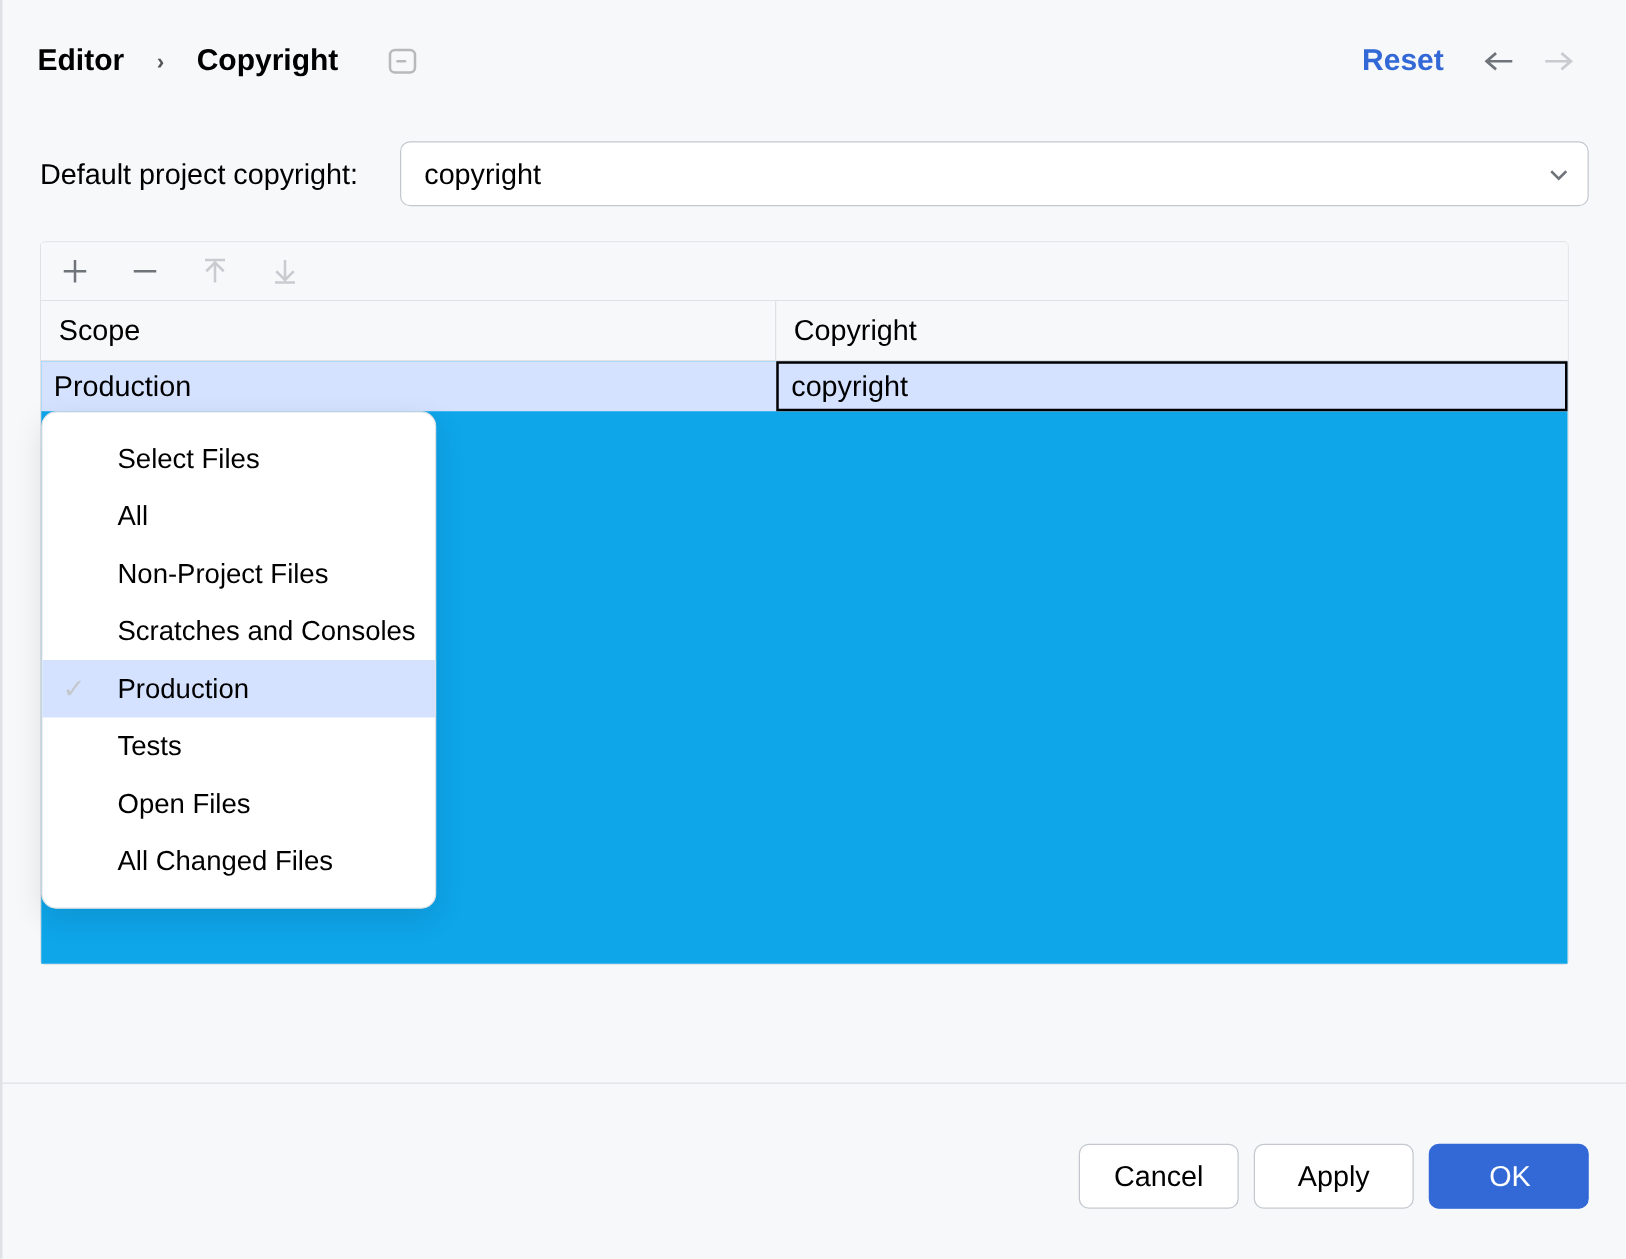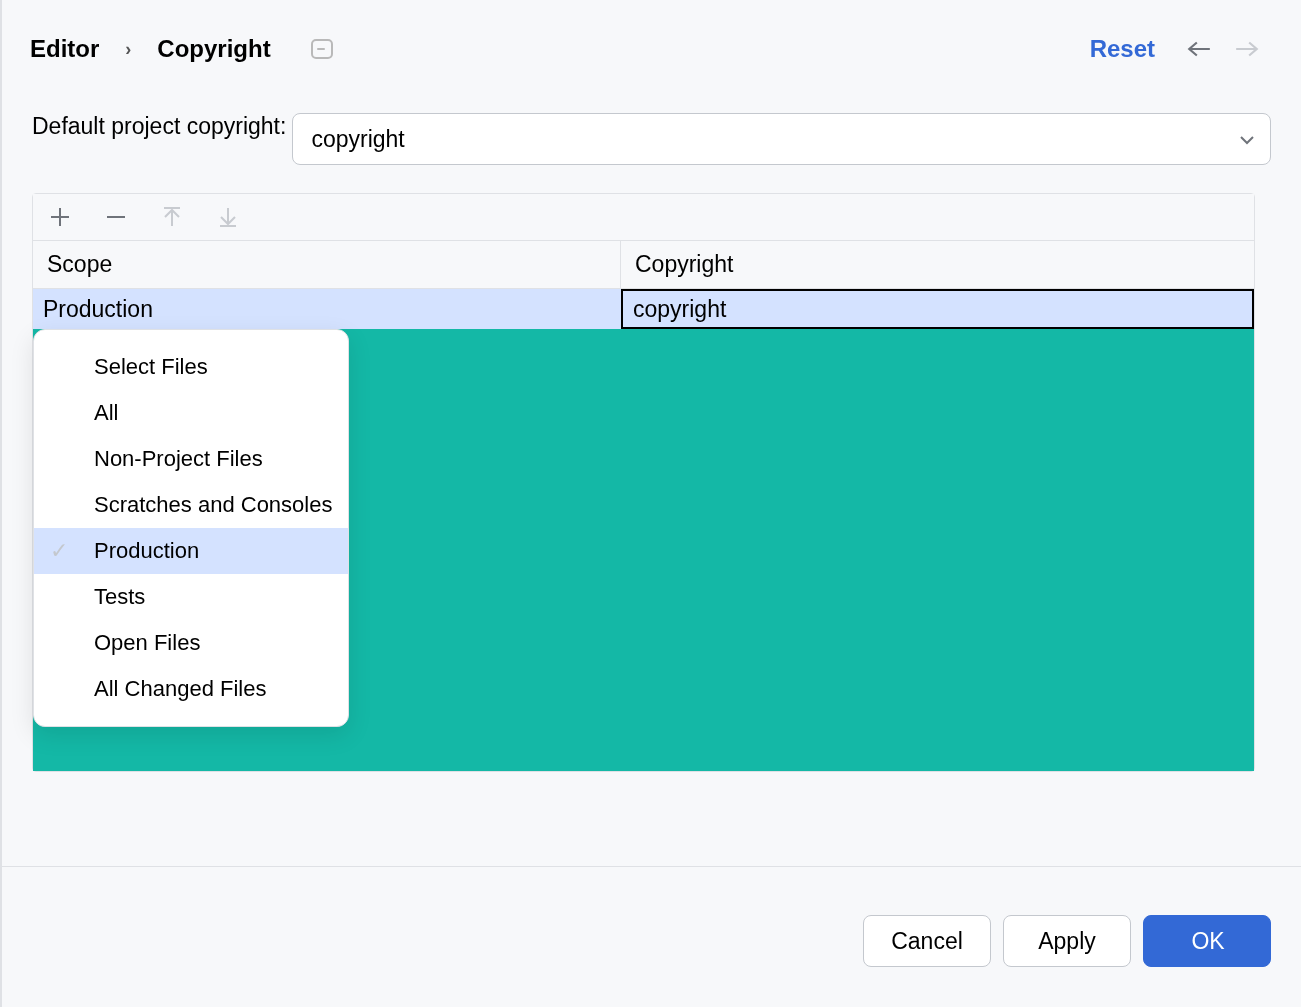--- a/index.html
+++ b/index.html
@@ -77,23 +77,23 @@
     display: inline-flex;
     align-items: center;
     justify-content: center;
     cursor: pointer;
   }
   .arrow-btn svg { width: 26px; height: 20px; }
   .arrow-back svg { stroke: #6f737a; }
   .arrow-fwd svg { stroke: #c8cbd0; }
   .row-default {
     display: flex;
-    align-items: flex-start;
+    align-items: center;
     padding: 50px 30px 0 30px;
-    gap: 6px;
+    gap: 34px;
   }
   .row-default label {
     font-size: 23px;
     color: #000;
   }
   .select-wrap {
     position: relative;
     flex: 1;
   }
   .select-box {
@@ -151,21 +151,21 @@
   .col-scope, .col-copy {
     display: flex;
     align-items: center;
     padding-left: 14px;
   }
   .col-scope { width: 588px; border-right: 1px solid #dfe1e5; }
   .col-copy { flex: 1; }
   .table-body {
     height: 482px;
     position: relative;
-    background: #14b8a6;
+    background: #0ea5e9;
   }
   .row-selected {
     display: flex;
     height: 40px;
     background: #d4e2ff;
     font-size: 23px;
   }
   .row-selected .col-scope {
     width: 588px;
     padding-left: 10px;

